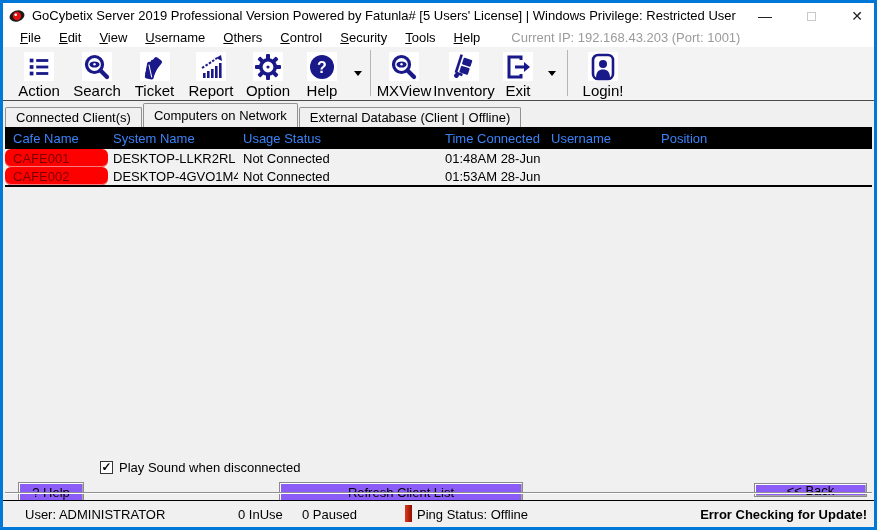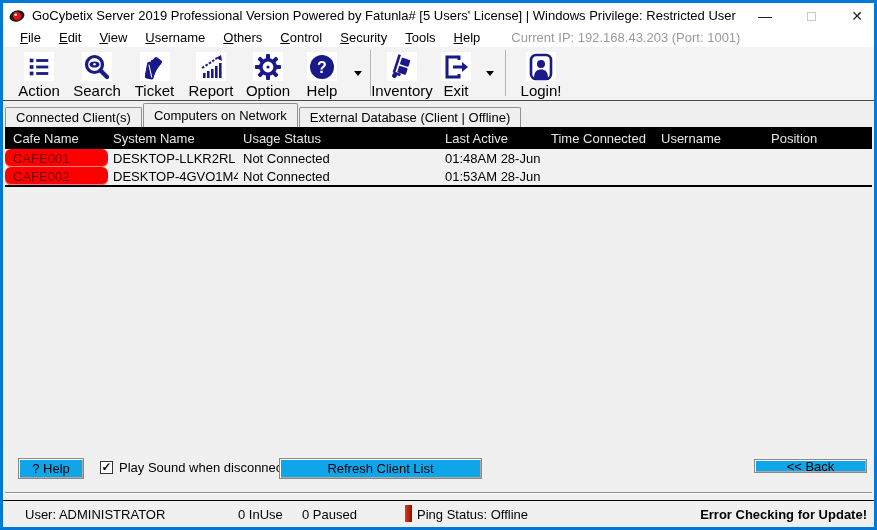--- a/index.html
+++ b/index.html
@@ -31,31 +31,31 @@
   .dd-arrow .tri { width:0; height:0; border-left:4px solid transparent; border-right:4px solid transparent; border-top:5px solid #000; }
 
   
   .tabstrip { position:absolute; left:2px; top:100px; height:24px; display:flex; align-items:flex-end; }
   .tab { border:1px solid #919191; border-bottom:none; background:#f0f0f0; padding:2px 10px 3px 10px; height:20px; margin-right:1px; border-radius:2px 2px 0 0; white-space:nowrap; }
   .tab.active { height:24px; padding-top:4px; font-weight:normal; box-shadow:0 0 0 0; position:relative; z-index:2; }
 
   
   .list { position:absolute; left:2px; top:124px; width:867px; border-bottom:2px solid #000; }
   .lrow { display:grid; grid-template-columns:103px 130px 202px 106px 110px 110px 1fr; }
-  .lhead { background:#000; color:#e5e5e5; height:22px; }
+  .lhead { background:#000; color:#3b82f6; height:22px; }
   .lhead .cell { display:flex; align-items:center; padding-left:5px; }
   .lhead .cell:first-child { padding-left:8px; }
   .drow { height:18px; background:#f1f1f1; }
   .drow .cell { display:flex; align-items:center; padding-left:5px; white-space:nowrap; overflow:hidden; }
   .drow .cell.cafe { background:#ff0000; color:#7a0000; padding-left:8px; box-shadow:inset 0 -1px 0 #f57d7d;border-radius:6px; }
 
   
-  .btn { position:absolute; height:21px; background:#0ea5e9; border:1px solid #8a8a8a; box-shadow:inset 1px 1px 0 #fff, inset -1px -1px 0 #a9a9a9; display:flex; align-items:center; justify-content:center; font-size:13px; }
+  .btn { position:absolute; height:21px; background:#8b5cf6; border:1px solid #8a8a8a; box-shadow:inset 1px 1px 0 #fff, inset -1px -1px 0 #a9a9a9; display:flex; align-items:center; justify-content:center; font-size:13px;margin-top:24px; }
   .help-btn { left:15px; top:455px; width:66px; }
-  .refresh-btn { left:276px; top:455px; width:203px; }
+  .refresh-btn { left:276px; top:455px; width:244px; }
   .back-btn { left:751px; top:456px; width:113px; height:14px; }
   .chk-wrap { position:absolute; left:97px; top:457px; display:flex; align-items:center; }
   .chk-box { width:13px; height:13px; background:#fff; border:1px solid #333; display:flex; align-items:center; justify-content:center; font-size:12px; font-weight:bold; line-height:11px; }
   .chk-label { margin-left:6px; }
 
   .etched { position:absolute; left:2px; right:2px; top:489px; height:2px; border-top:1px solid #8f8f8f; border-bottom:1px solid #fdfdfd; }
 
   
   .statusbar { position:absolute; left:0; right:0; bottom:0; height:27px; border-top:1px solid #000; background:#f0f0f0; }
   .sb-item { position:absolute; top:6px; white-space:nowrap; }
@@ -189,20 +189,31 @@
       </span>
       <span class="lbl">Help</span>
     </div>
 
     <div class="dd-arrow">
         <span class="tri"></span>
       </div>
 
     <div class="tb-sep"></div>
 
+    <div class="tb-btn" style="width:62px">
+      <span class="ico">
+        <svg width="28" height="28" viewBox="0 0 28 28">
+          <circle cx="11.5" cy="11.5" r="8" fill="none" stroke="#191989" stroke-width="3.2"></circle>
+          <ellipse cx="11.5" cy="11.5" rx="5" ry="3.1" fill="#191989"></ellipse>
+          <circle cx="11.5" cy="11.2" r="1.2" fill="#fff"></circle>
+          <line x1="17.5" y1="17.5" x2="24" y2="24" stroke="#191989" stroke-width="4.2" stroke-linecap="round"></line>
+        </svg>
+      </span>
+      <span class="lbl">MXView</span>
+    </div>
 
     <div class="tb-btn" style="width:58px">
       <span class="ico">
         <svg width="28" height="28" viewBox="0 0 28 28">
           <g transform="rotate(18 14 14)">
             <line x1="8" y1="3" x2="8" y2="22" stroke="#191989" stroke-width="2.6"></line>
             <line x1="8" y1="22" x2="15" y2="22" stroke="#191989" stroke-width="2.6"></line>
             <circle cx="9.5" cy="24.5" r="2.4" fill="#191989"></circle>
             <rect x="11" y="5" width="9" height="7" rx="1" fill="#191989"></rect>
             <rect x="11" y="13.5" width="9" height="7" rx="1" fill="#191989"></rect>
@@ -245,21 +256,20 @@
     <div class="tab">Connected Client(s)</div>
     <div class="tab active">Computers on Network</div>
     <div class="tab">External Database (Client | Offline)</div>
   </div>
 
   <div class="list">
     <div class="lrow lhead">
       <div class="cell">Cafe Name</div>
       <div class="cell">System Name</div>
       <div class="cell">Usage Status</div>
-      <div class="cell">Last Active</div>
       <div class="cell">Time Connected</div>
       <div class="cell">Username</div>
       <div class="cell">Position</div>
     </div>
     <div class="lrow drow">
       <div class="cell cafe">CAFE001</div>
       <div class="cell">DESKTOP-LLKR2RL</div>
       <div class="cell">Not Connected</div>
       <div class="cell">01:48AM 28-Jun</div>
       <div class="cell"></div>

